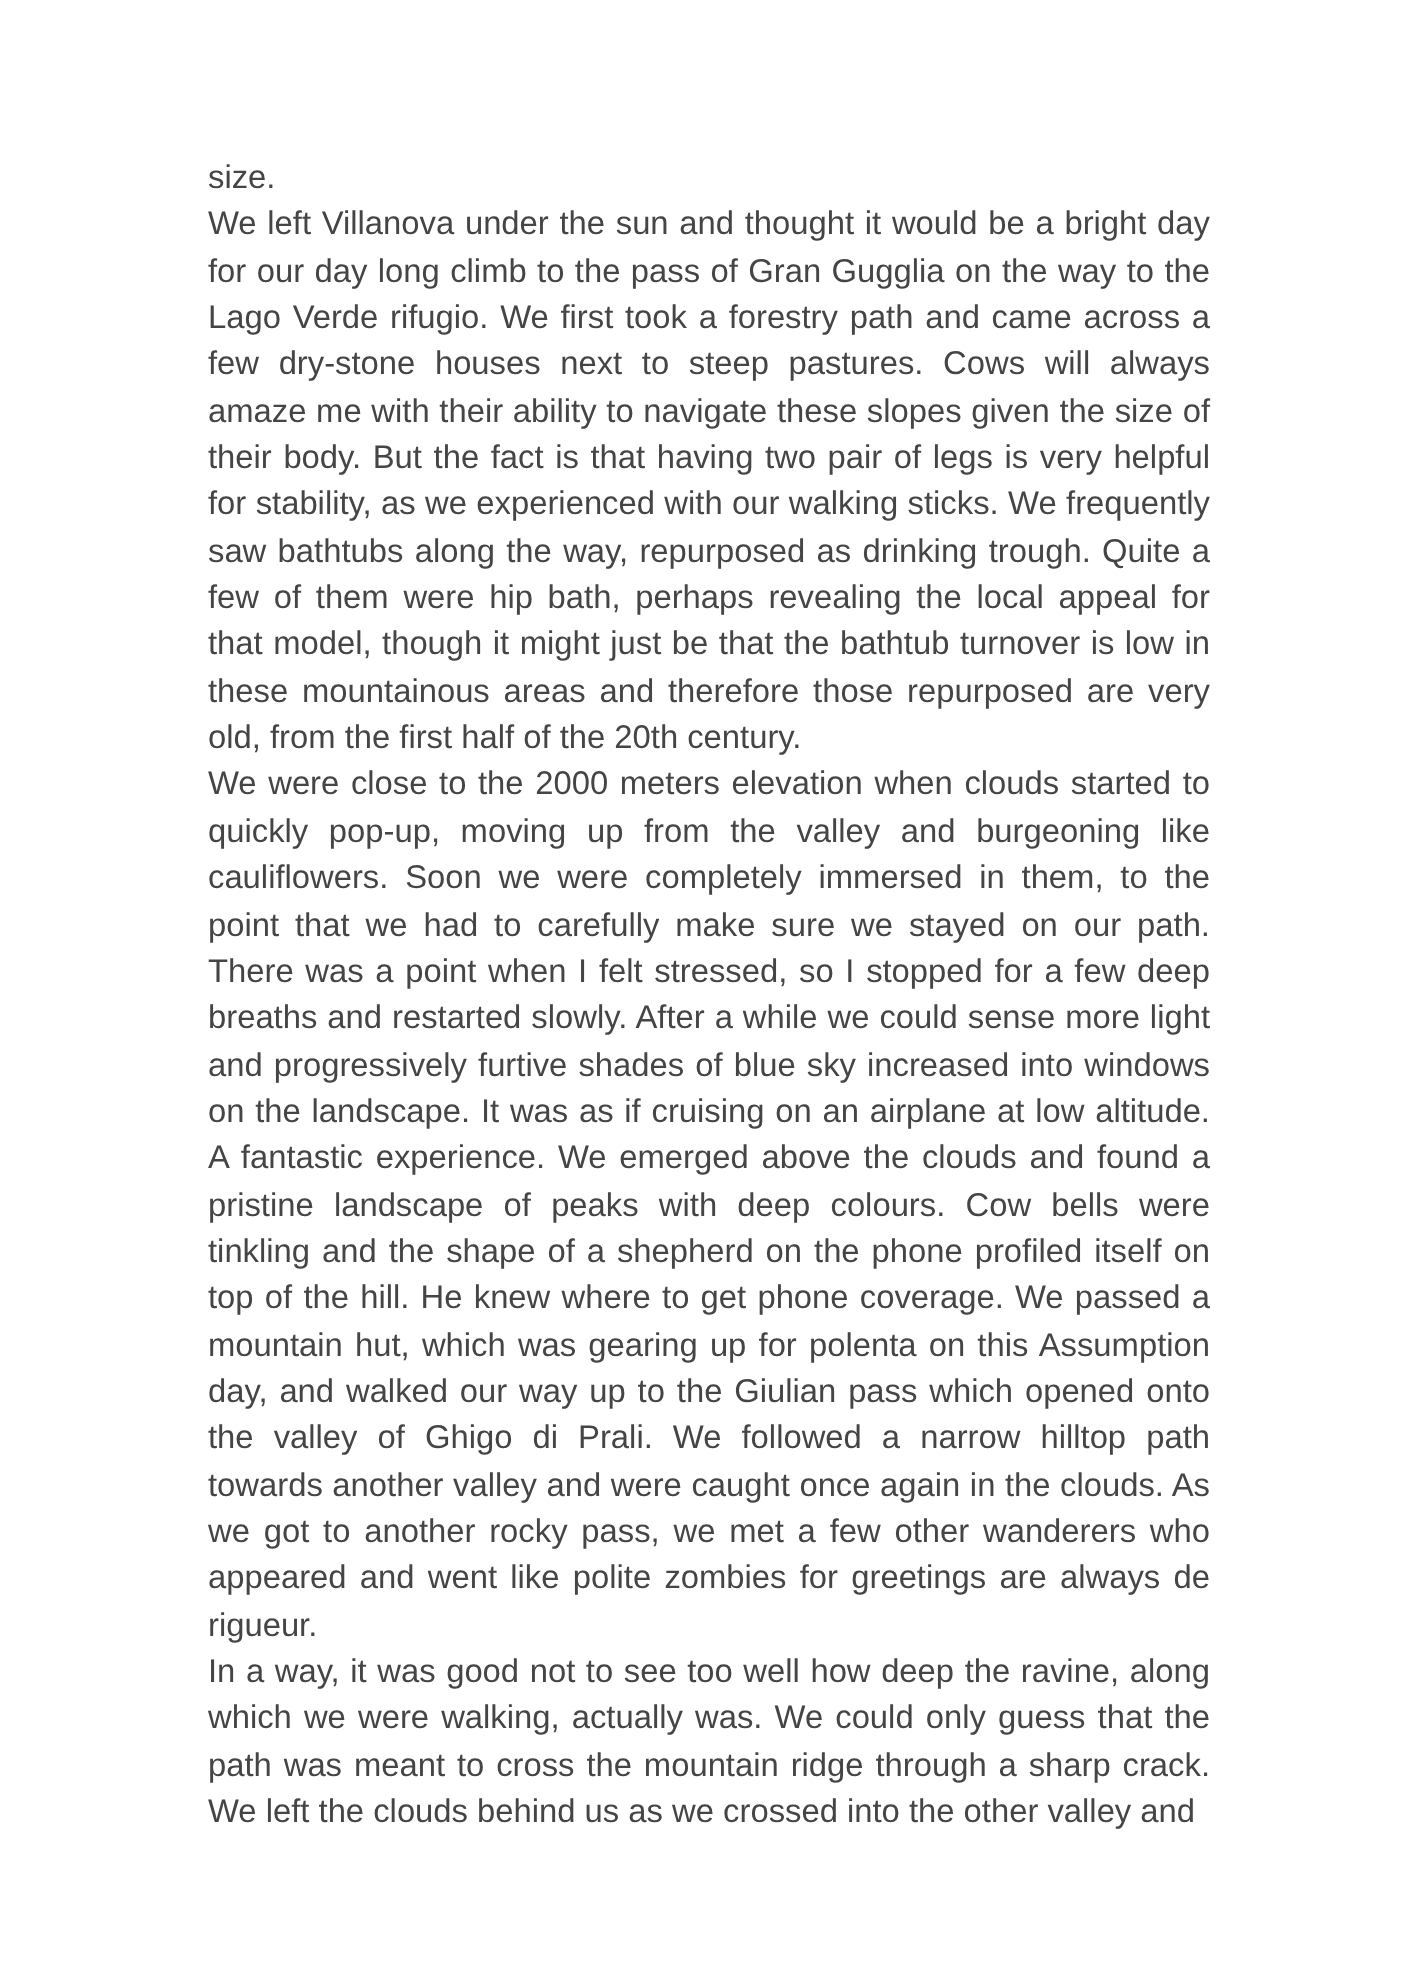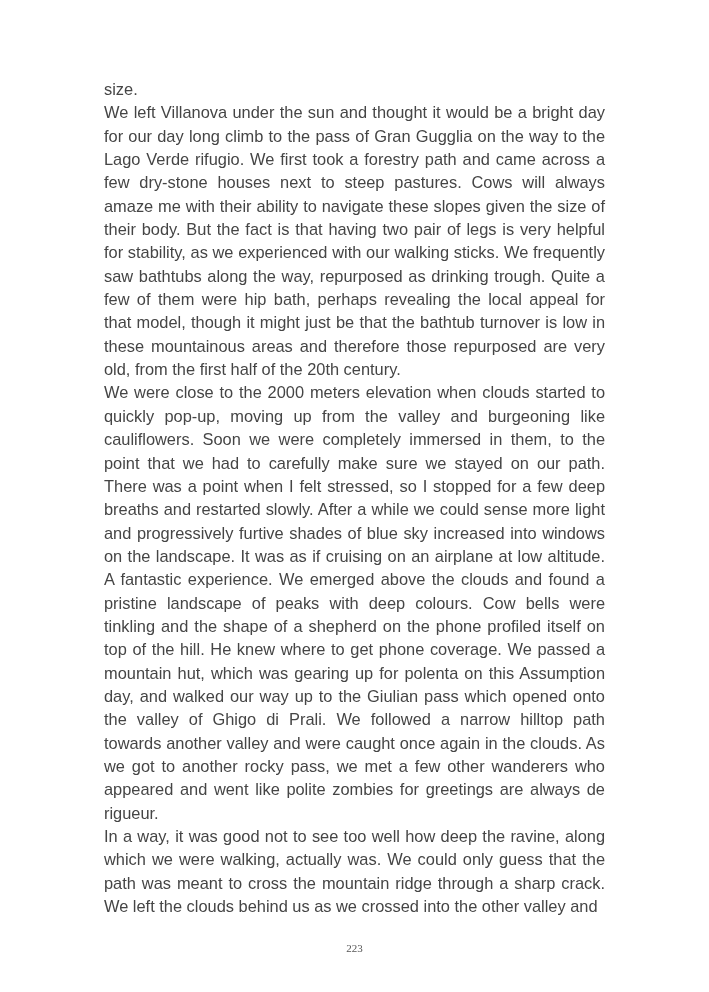--- a/index.html
+++ b/index.html
@@ -51,14 +51,13 @@
 </head>
 <body>
 
 <div class="page">
   <div class="text-block">
     <p>size.</p>
     <p>We left Villanova under the sun and thought it would be a bright day for our day long climb to the pass of Gran Gugglia on the way to the Lago Verde rifugio. We first took a forestry path and came across a few dry-stone houses next to steep pastures. Cows will always amaze me with their ability to navigate these slopes given the size of their body. But the fact is that having two pair of legs is very helpful for stability, as we experienced with our walking sticks. We frequently saw bathtubs along the way, repurposed as drinking trough. Quite a few of them were hip bath, perhaps revealing the local appeal for that model, though it might just be that the bathtub turnover is low in these mountainous areas and therefore those repurposed are very old, from the first half of the 20th century.</p>
     <p>We were close to the 2000 meters elevation when clouds started to quickly pop-up, moving up from the valley and burgeoning like cauliflowers. Soon we were completely immersed in them, to the point that we had to carefully make sure we stayed on our path. There was a point when I felt stressed, so I stopped for a few deep breaths and restarted slowly. After a while we could sense more light and progressively furtive shades of blue sky increased into windows on the landscape. It was as if cruising on an airplane at low altitude. A fantastic experience. We emerged above the clouds and found a pristine landscape of peaks with deep colours. Cow bells were tinkling and the shape of a shepherd on the phone profiled itself on top of the hill. He knew where to get phone coverage. We passed a mountain hut, which was gearing up for polenta on this Assumption day, and walked our way up to the Giulian pass which opened onto the valley of Ghigo di Prali. We followed a narrow hilltop path towards another valley and were caught once again in the clouds. As we got to another rocky pass, we met a few other wanderers who appeared and went like polite zombies for greetings are always de rigueur.</p>
     <p>In a way, it was good not to see too well how deep the ravine, along which we were walking, actually was. We could only guess that the path was meant to cross the mountain ridge through a sharp crack. We left the clouds behind us as we crossed into the other valley and</p>
   </div>
-  <div class="page-number">223</div>
 </div>
 
 </body></html>

